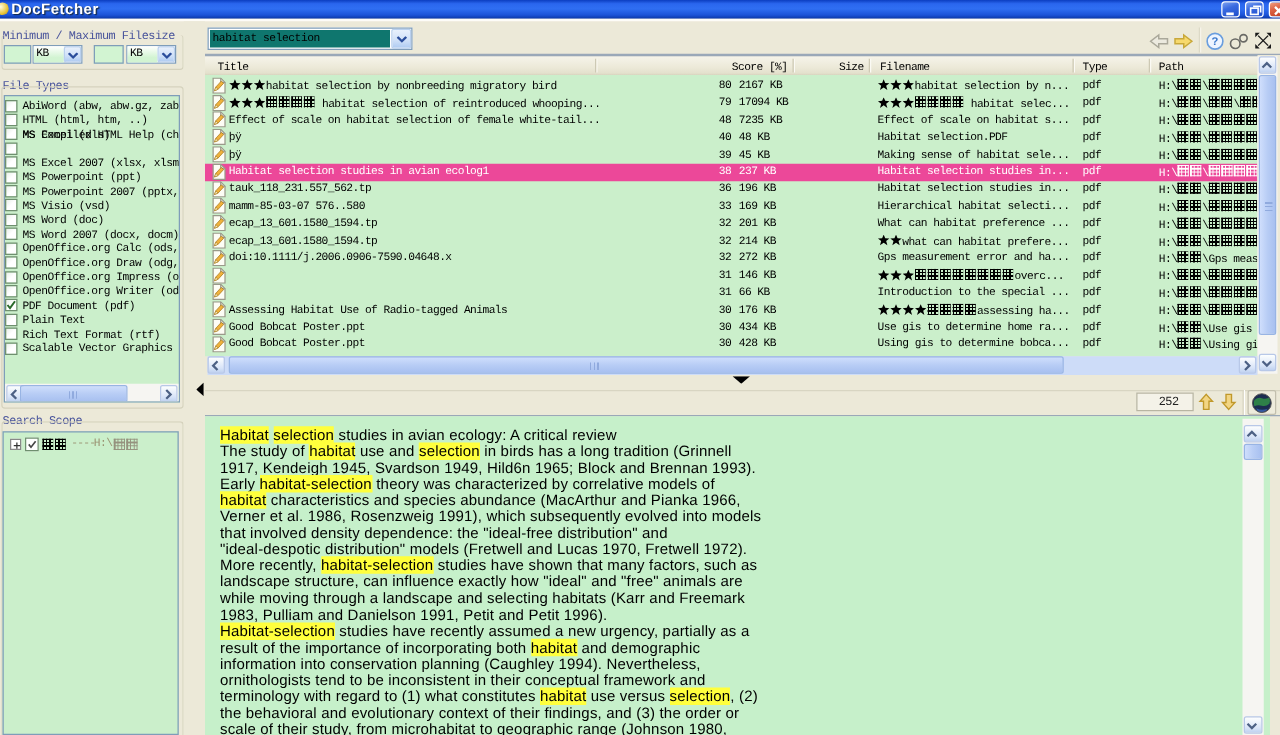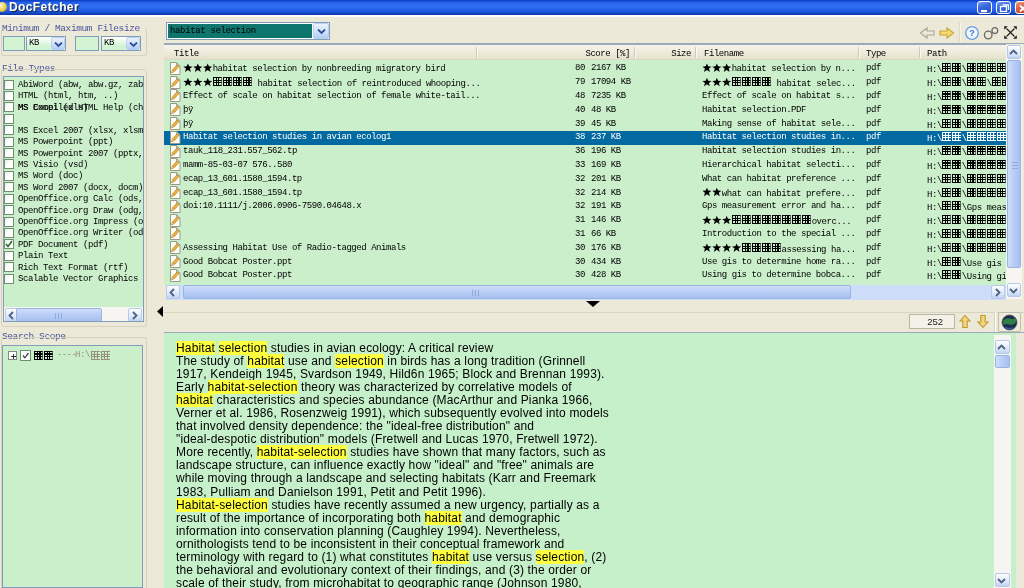--- a/index.html
+++ b/index.html
@@ -55,21 +55,21 @@
 #tbody{position:absolute;left:164px;top:59.5px;width:842px;height:225.5px;background:#cbefcb;overflow:hidden}
 .row{position:absolute;left:0;width:842px;height:13.85px;font-size:9px;letter-spacing:-0.45px;color:#000}
 .row .c{position:absolute;top:1.8px;white-space:nowrap;overflow:hidden}
 .row .dic{position:absolute;left:5px;top:0px}
 .row .t{left:19px;width:296px}
 .row .sc{left:366px;width:100px;text-align:center}
 .row .sz{left:427px;width:100px;text-align:left}
 .row .fn{left:538px;width:156px}
 .row .ty{left:702px;width:50px}
 .row .pa{left:763px;width:79px}
-.row.sel{background:#0369a1;color:#fff}
+.row.sel{background:#ec4899;color:#fff}
 
 #ptext{position:absolute;left:176px;top:342px;width:660px;color:#000;
  font:12px/13.05px "Liberation Sans",sans-serif;letter-spacing:0.15px}
 .hl{font-weight:normal;background:#ffff3d}
 </style></head>
 <body>
 <div id="tbar">
     <span class="ico"></span>
     <span class="txt">DocFetcher</span>
   </div>
@@ -407,21 +407,21 @@
     </div>
 <div class="row" style="top:140.20px">
       <svg class="dic" width="12" height="13" viewBox="0 0 12 13">
         <path d="M1.5 .5 h6 l3.5 3.5 v8.5 h-9.5 z" fill="#fdfdf5" stroke="#9a9a8a"></path>
         <path d="M7.5 .5 l3.5 3.5 h-3.5 z" fill="#d8d8cc" stroke="#9a9a8a" stroke-width=".8"></path>
         <path d="M2.6 10.6 l1-2.9 4.4-4.8 1.9 1.7 -4.4 4.8 z" fill="#f0b23c" stroke="#a87818" stroke-width=".6"></path>
         <path d="M2.6 10.6 l1-2.9 1.9 1.7 z" fill="#f8ecc0" stroke="#a87818" stroke-width=".45"></path>
       </svg>
       <span class="c t">doi:10.1111/j.2006.0906-7590.04648.x</span>
       <span class="c sc">32</span>
-      <span class="c sz">191 KB</span>
+      <span class="c sz">272 KB</span>
       <span class="c fn">Gps measurement error and ha...</span>
       <span class="c ty">pdf</span>
       <span class="c pa">H:\<i class="cj"></i><i class="cj"></i>\Gps meas</span>
     </div>
 <div class="row" style="top:154.00px">
       <svg class="dic" width="12" height="13" viewBox="0 0 12 13">
         <path d="M1.5 .5 h6 l3.5 3.5 v8.5 h-9.5 z" fill="#fdfdf5" stroke="#9a9a8a"></path>
         <path d="M7.5 .5 l3.5 3.5 h-3.5 z" fill="#d8d8cc" stroke="#9a9a8a" stroke-width=".8"></path>
         <path d="M2.6 10.6 l1-2.9 4.4-4.8 1.9 1.7 -4.4 4.8 z" fill="#f0b23c" stroke="#a87818" stroke-width=".6"></path>
         <path d="M2.6 10.6 l1-2.9 1.9 1.7 z" fill="#f8ecc0" stroke="#a87818" stroke-width=".45"></path>

